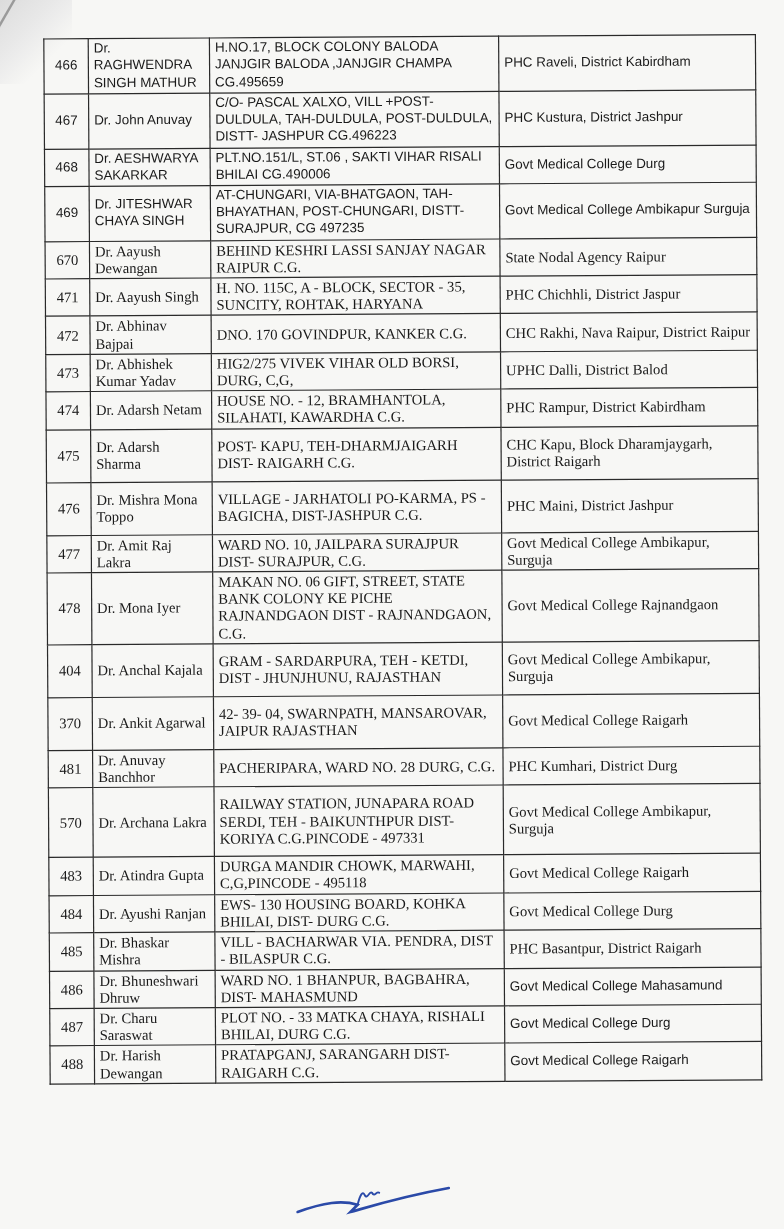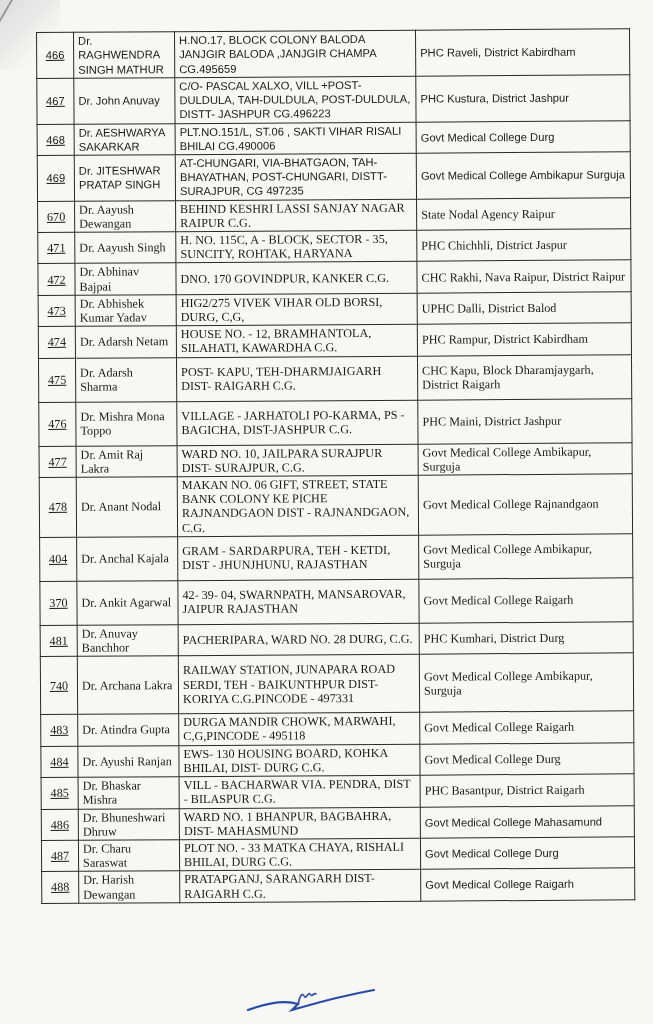--- a/index.html
+++ b/index.html
@@ -26,21 +26,21 @@
     transform:rotate(-0.35deg);
     transform-origin:left top;
   }
   table.doc td {
     border:1.2px solid #2a2a2a;
     padding:1px 4px;
     font-size:12.2px;
     line-height:14.2px;
     vertical-align:middle;
   }
-  td.sno { width:28px; text-align:center; font-size:11.5px;text-decoration:underline; }
+  td.sno { width:28px; text-align:center; font-size:11.5px; }
   td.name { width:92px; }
   td.addr { width:232px; text-transform:none; }
   td.post { }
   .sans td.name, .sans td.addr, .sans td.post, .sans td.sno {
     font-family:"Liberation Sans", sans-serif; font-size:11.2px;
   }
   .signature {
     position:absolute; left:240px; top:982px; width:140px; height:36px;
   }
 </style>
@@ -65,21 +65,21 @@
         <td class="post">PHC Kustura, District Jashpur</td>
       </tr>
       <tr class="sans" style="height: 28px;">
         <td class="sno">468</td>
         <td class="name">Dr. AESHWARYA SAKARKAR</td>
         <td class="addr">PLT.NO.151/L, ST.06 , SAKTI VIHAR RISALI BHILAI CG.490006</td>
         <td class="post">Govt Medical College Durg</td>
       </tr>
       <tr class="sans" style="height: 44px;">
         <td class="sno">469</td>
-        <td class="name">Dr. JITESHWAR PRATAP SINGH</td>
+        <td class="name">Dr. JITESHWAR CHAYA SINGH</td>
         <td class="addr">AT-CHUNGARI, VIA-BHATGAON, TAH-BHAYATHAN, POST-CHUNGARI, DISTT-SURAJPUR, CG 497235</td>
         <td class="post">Govt Medical College Ambikapur Surguja</td>
       </tr>
       <tr style="height: 30px;">
         <td class="sno">670</td>
         <td class="name">Dr. Aayush Dewangan</td>
         <td class="addr">BEHIND KESHRI LASSI SANJAY NAGAR RAIPUR C.G.</td>
         <td class="post">State Nodal Agency Raipur</td>
       </tr>
       <tr style="height: 30px;">
@@ -119,21 +119,21 @@
         <td class="post">PHC Maini, District Jashpur</td>
       </tr>
       <tr style="height: 30px;">
         <td class="sno">477</td>
         <td class="name">Dr. Amit Raj Lakra</td>
         <td class="addr">WARD NO. 10, JAILPARA SURAJPUR DIST- SURAJPUR, C.G.</td>
         <td class="post">Govt Medical College Ambikapur, Surguja</td>
       </tr>
       <tr style="height: 58px;">
         <td class="sno">478</td>
-        <td class="name">Dr. Anant Nodal</td>
+        <td class="name">Dr. Mona Iyer</td>
         <td class="addr">MAKAN NO. 06 GIFT, STREET, STATE BANK COLONY KE PICHE RAJNANDGAON DIST - RAJNANDGAON, C.G.</td>
         <td class="post">Govt Medical College Rajnandgaon</td>
       </tr>
       <tr style="height: 44px;">
         <td class="sno">404</td>
         <td class="name">Dr. Anchal Kajala</td>
         <td class="addr">GRAM - SARDARPURA, TEH - KETDI, DIST - JHUNJHUNU, RAJASTHAN</td>
         <td class="post">Govt Medical College Ambikapur, Surguja</td>
       </tr>
       <tr style="height: 44px;">
@@ -142,21 +142,21 @@
         <td class="addr">42- 39- 04, SWARNPATH, MANSAROVAR, JAIPUR RAJASTHAN</td>
         <td class="post">Govt Medical College Raigarh</td>
       </tr>
       <tr style="height: 30px;">
         <td class="sno">481</td>
         <td class="name">Dr. Anuvay Banchhor</td>
         <td class="addr">PACHERIPARA, WARD NO. 28 DURG, C.G.</td>
         <td class="post">PHC Kumhari, District Durg</td>
       </tr>
       <tr style="height: 58px;">
-        <td class="sno">740</td>
+        <td class="sno">570</td>
         <td class="name">Dr. Archana Lakra</td>
         <td class="addr">RAILWAY STATION, JUNAPARA ROAD SERDI, TEH - BAIKUNTHPUR DIST- KORIYA C.G.PINCODE - 497331</td>
         <td class="post">Govt Medical College Ambikapur, Surguja</td>
       </tr>
       <tr style="height: 30px;">
         <td class="sno">483</td>
         <td class="name">Dr. Atindra Gupta</td>
         <td class="addr">DURGA MANDIR CHOWK, MARWAHI, C,G,PINCODE - 495118</td>
         <td class="post">Govt Medical College Raigarh</td>
       </tr>

